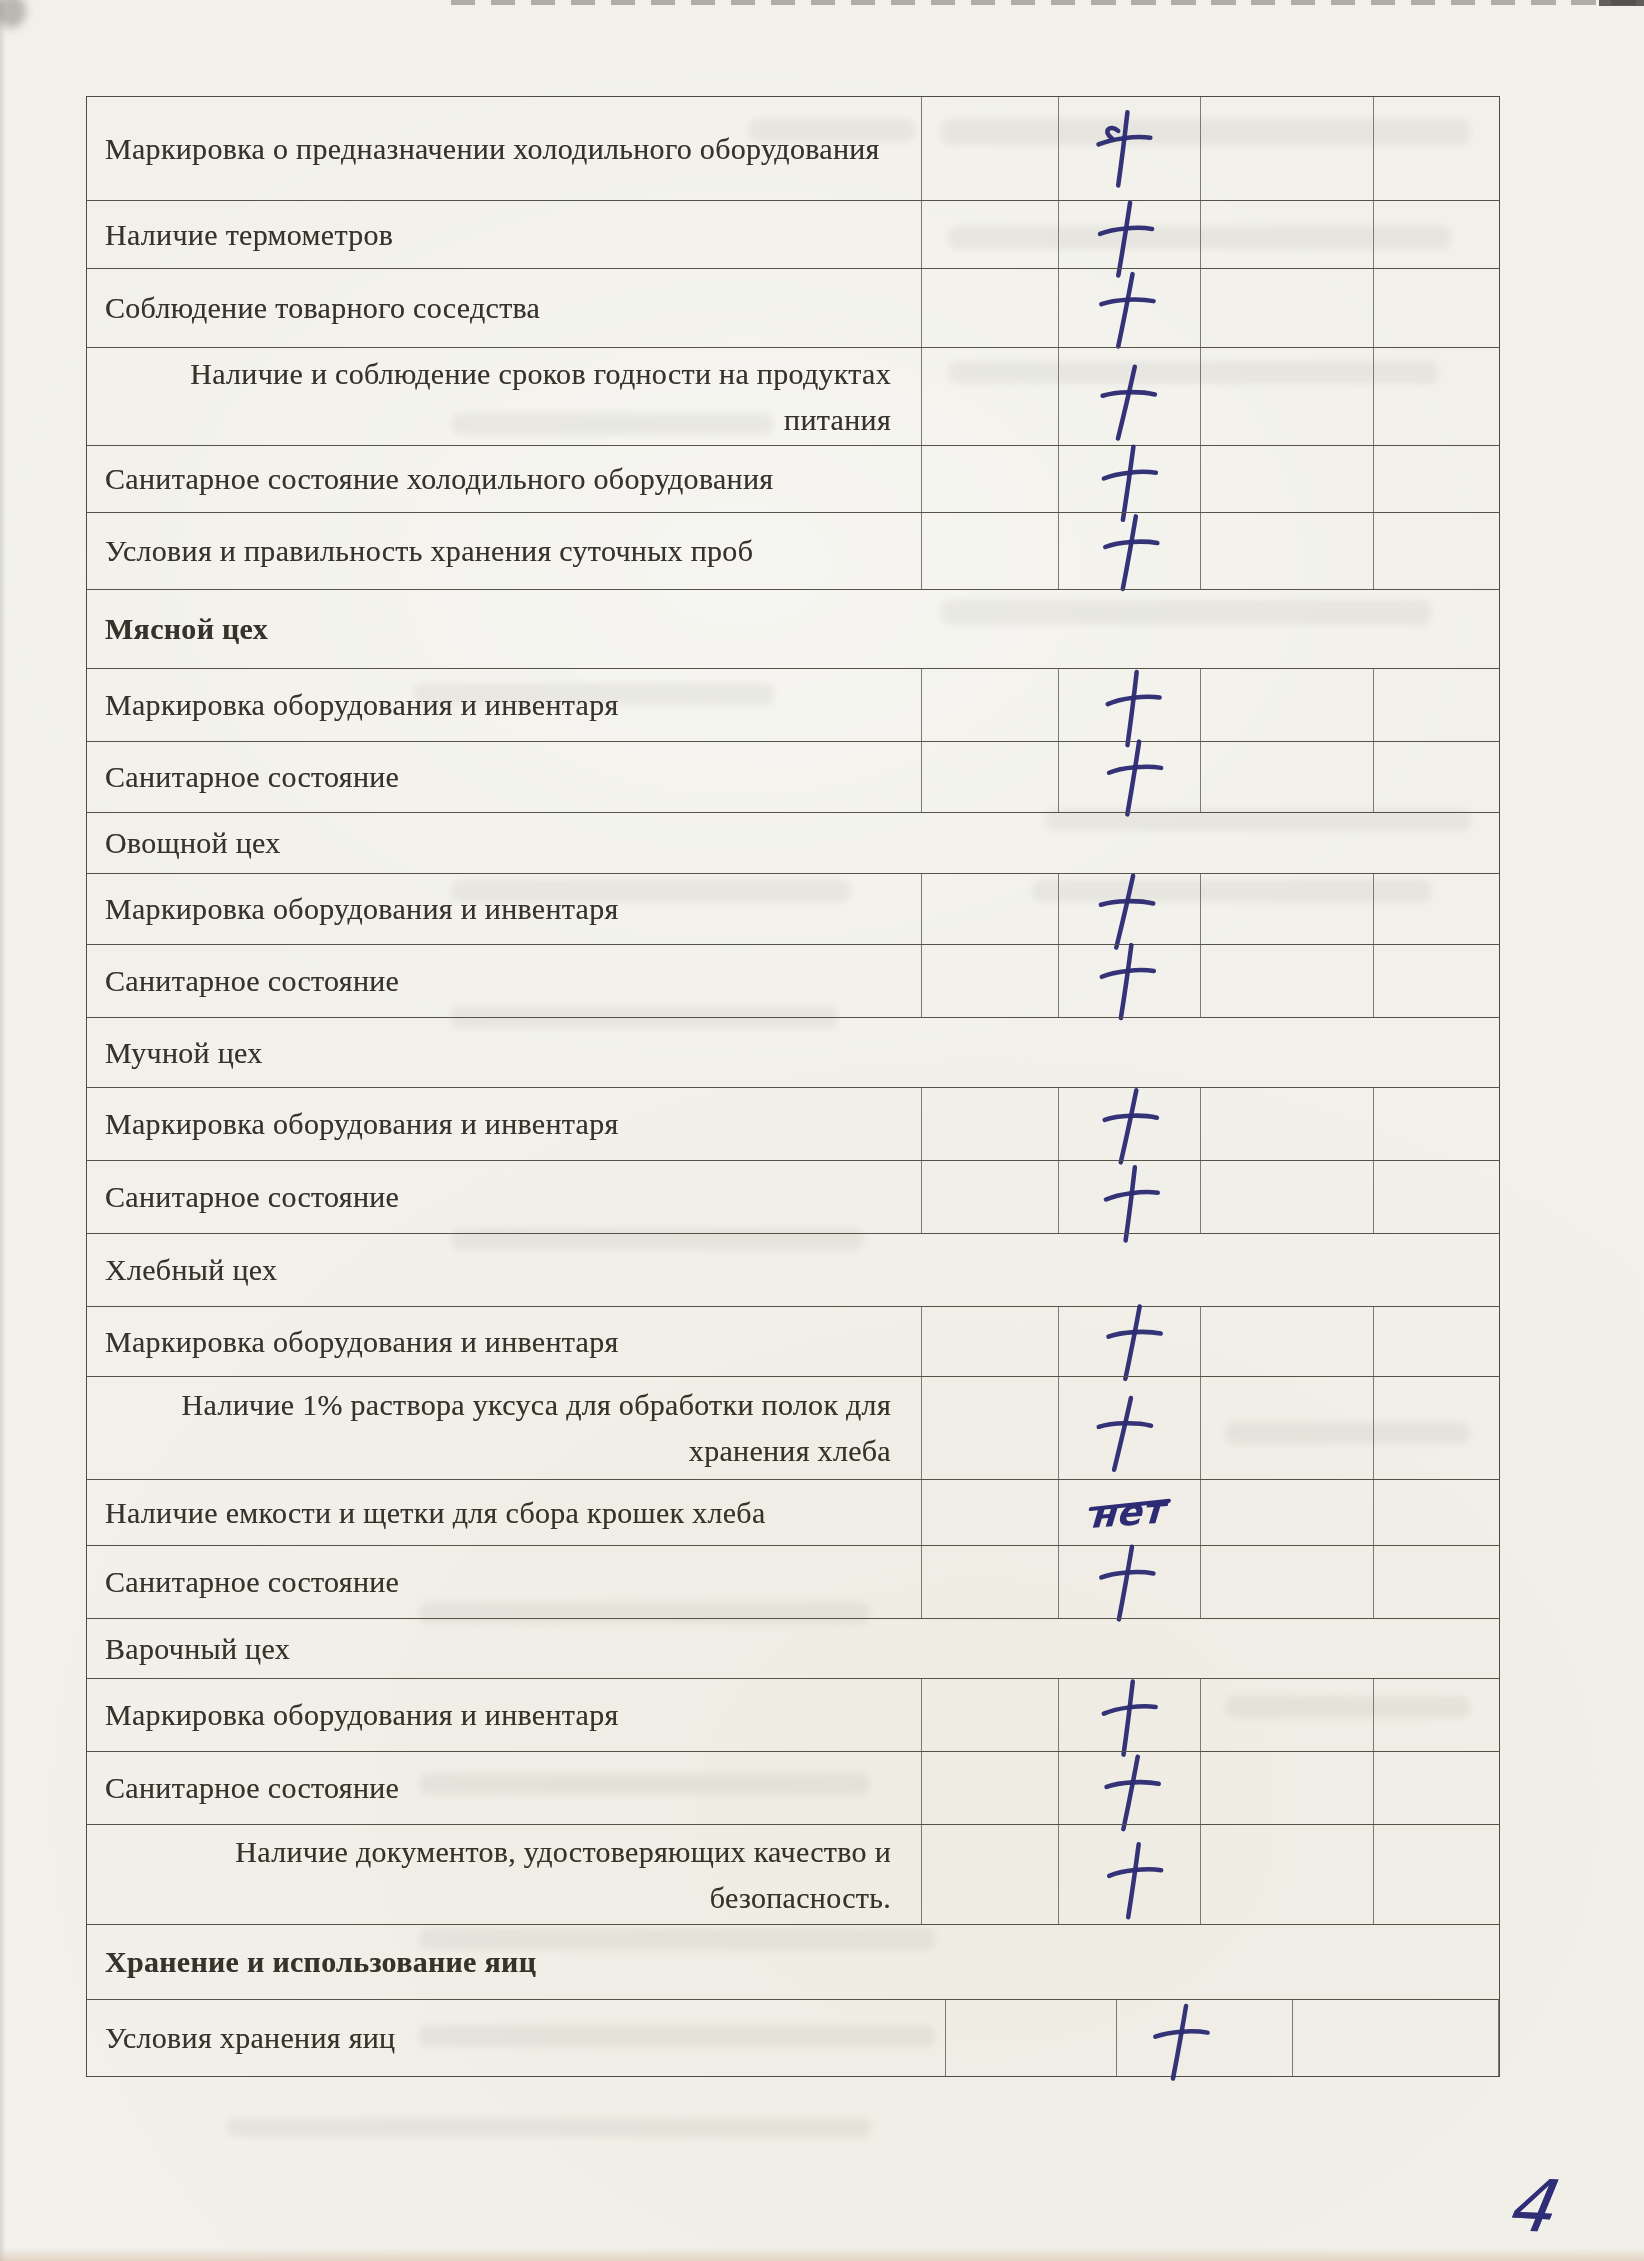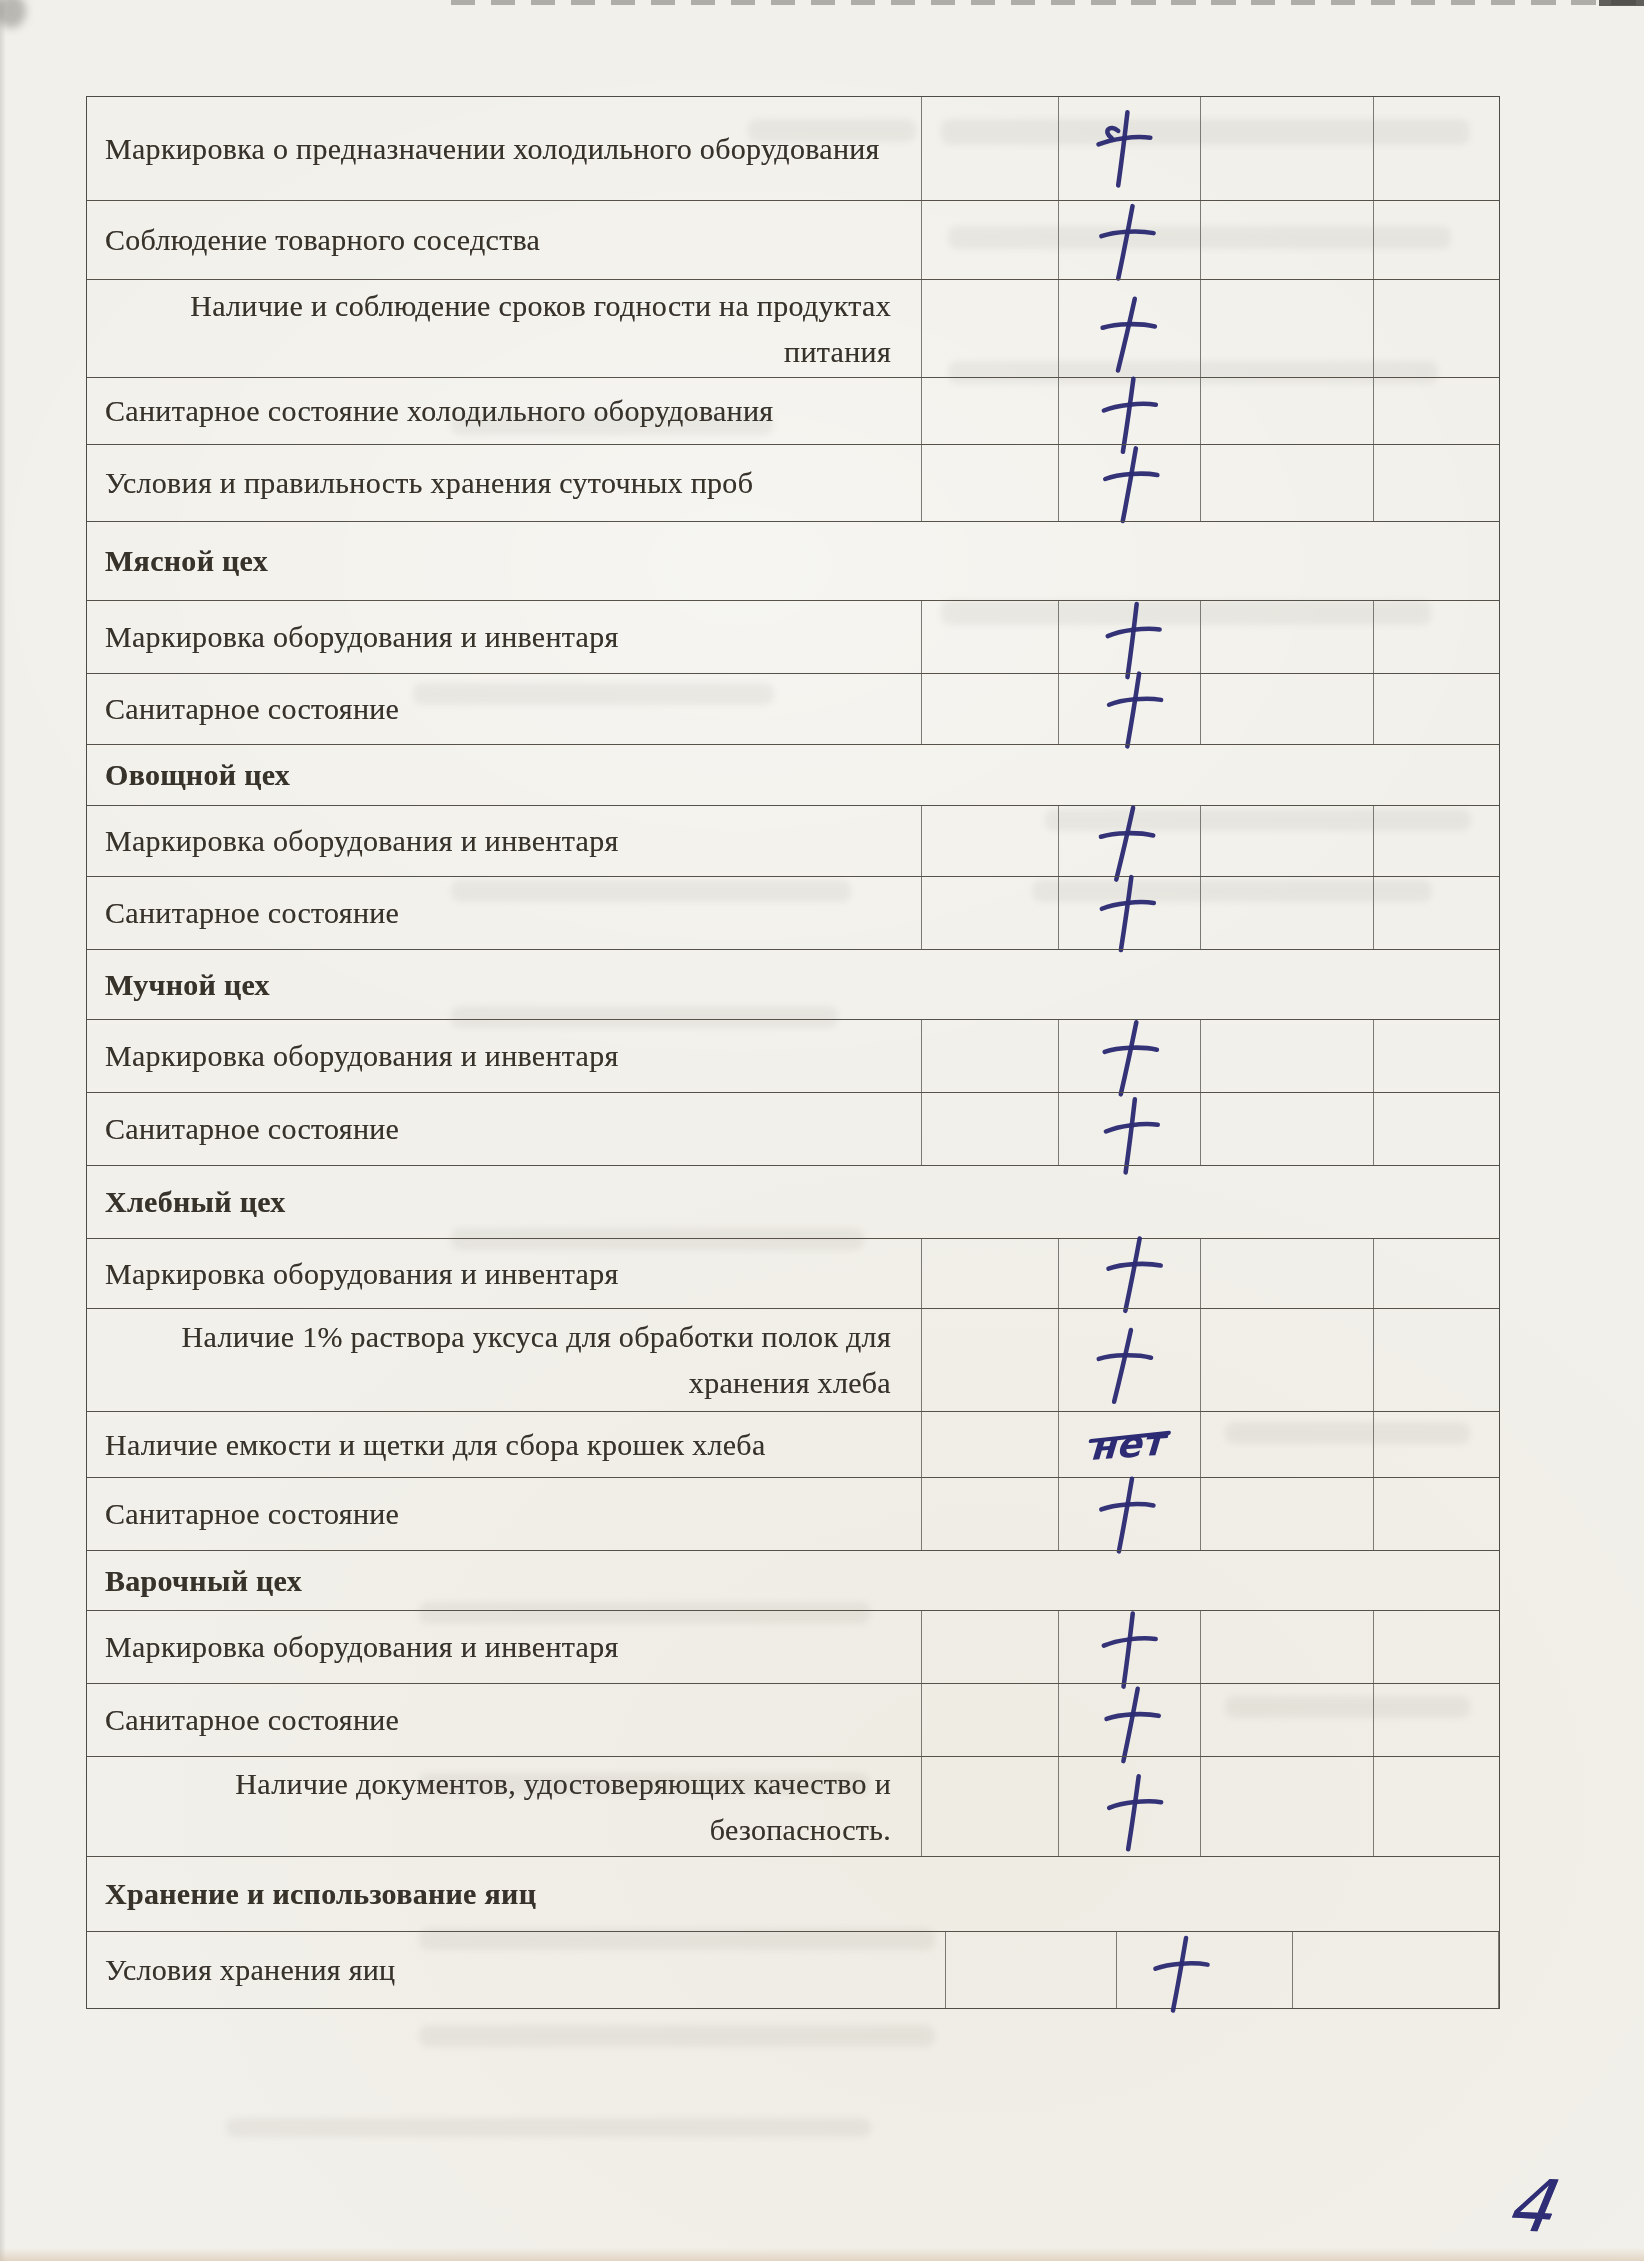--- a/index.html
+++ b/index.html
@@ -38,21 +38,21 @@
   .c2 { width:137px; border-left:1.3px solid #7c7a74; }
   .c3 { width:142px; border-left:1.3px solid #7c7a74; display:flex; align-items:center; justify-content:center; }
   .c4 { width:173px; border-left:1.3px solid #7c7a74; }
   .c5 { flex:1; border-left:1.3px solid #7c7a74; }
   .row.section .c1 { width:100%; }
   .label {
     font-size:30px; line-height:1.52; color:#37322a; letter-spacing:0.3px;
     text-shadow:0 0 0.6px rgba(55,50,42,.5);
   }
   .row.section .label { font-weight:bold; }
-  .row.section.light .label { font-weight:bold; }
+  .row.section.light .label { font-weight:normal; }
 
   
   .plus-mark { width:80px; height:85px; overflow:visible; }
   .plus-mark path { fill:none; stroke:#2c2b73; stroke-width:8; stroke-linecap:round; opacity:.96; }
   .net {
     font:italic 700 37px "DejaVu Sans",sans-serif; color:#2c2b73; position:relative;
     transform:rotate(-4deg) skewX(-10deg); letter-spacing:0.6px; line-height:1;
   }
   .net::after { content:""; position:absolute; left:-5.2px; right:-2.6px; top:24%; height:3.9px; background:#2c2b73; border-radius:1.9px; transform:rotate(-2deg); }
   .page-number {
@@ -102,20 +102,34 @@
     <div class="cell c3">
           <svg viewBox="0 0 120 150" class="plus-mark" style="transform: rotate(-3deg) translate(-5.2px, -0.6px);">
             <path d="M14,66 C38,57 80,54 106,59"></path>
             <path d="M68,12 C61,54 52,104 45,140"></path>
             <path d="M50,44 C36,30 22,44 38,56"></path>
           </svg>
         </div>
     <div class="cell c4"></div>
     <div class="cell c5"></div>
   </div>
+      <div class="row item" style="height: 68px;">
+    <div class="cell c1">
+      <span class="label">Наличие термометров</span>
+    </div>
+    <div class="cell c2"></div>
+    <div class="cell c3">
+          <svg viewBox="0 0 120 150" class="plus-mark" style="transform: rotate(-1deg) translate(-3.9px, 3.9px);">
+            <path d="M14,66 C38,57 80,54 106,59"></path>
+            <path d="M68,12 C61,54 52,104 45,140"></path>
+          </svg>
+        </div>
+    <div class="cell c4"></div>
+    <div class="cell c5"></div>
+  </div>
       <div class="row item" style="height: 79px;">
     <div class="cell c1">
       <span class="label">Соблюдение товарного соседства</span>
     </div>
     <div class="cell c2"></div>
     <div class="cell c3">
           <svg viewBox="0 0 120 150" class="plus-mark" style="transform: rotate(1deg) translate(-2.6px, 1.3px);">
             <path d="M14,66 C38,57 80,54 106,59"></path>
             <path d="M68,12 C61,54 52,104 45,140"></path>
           </svg>

